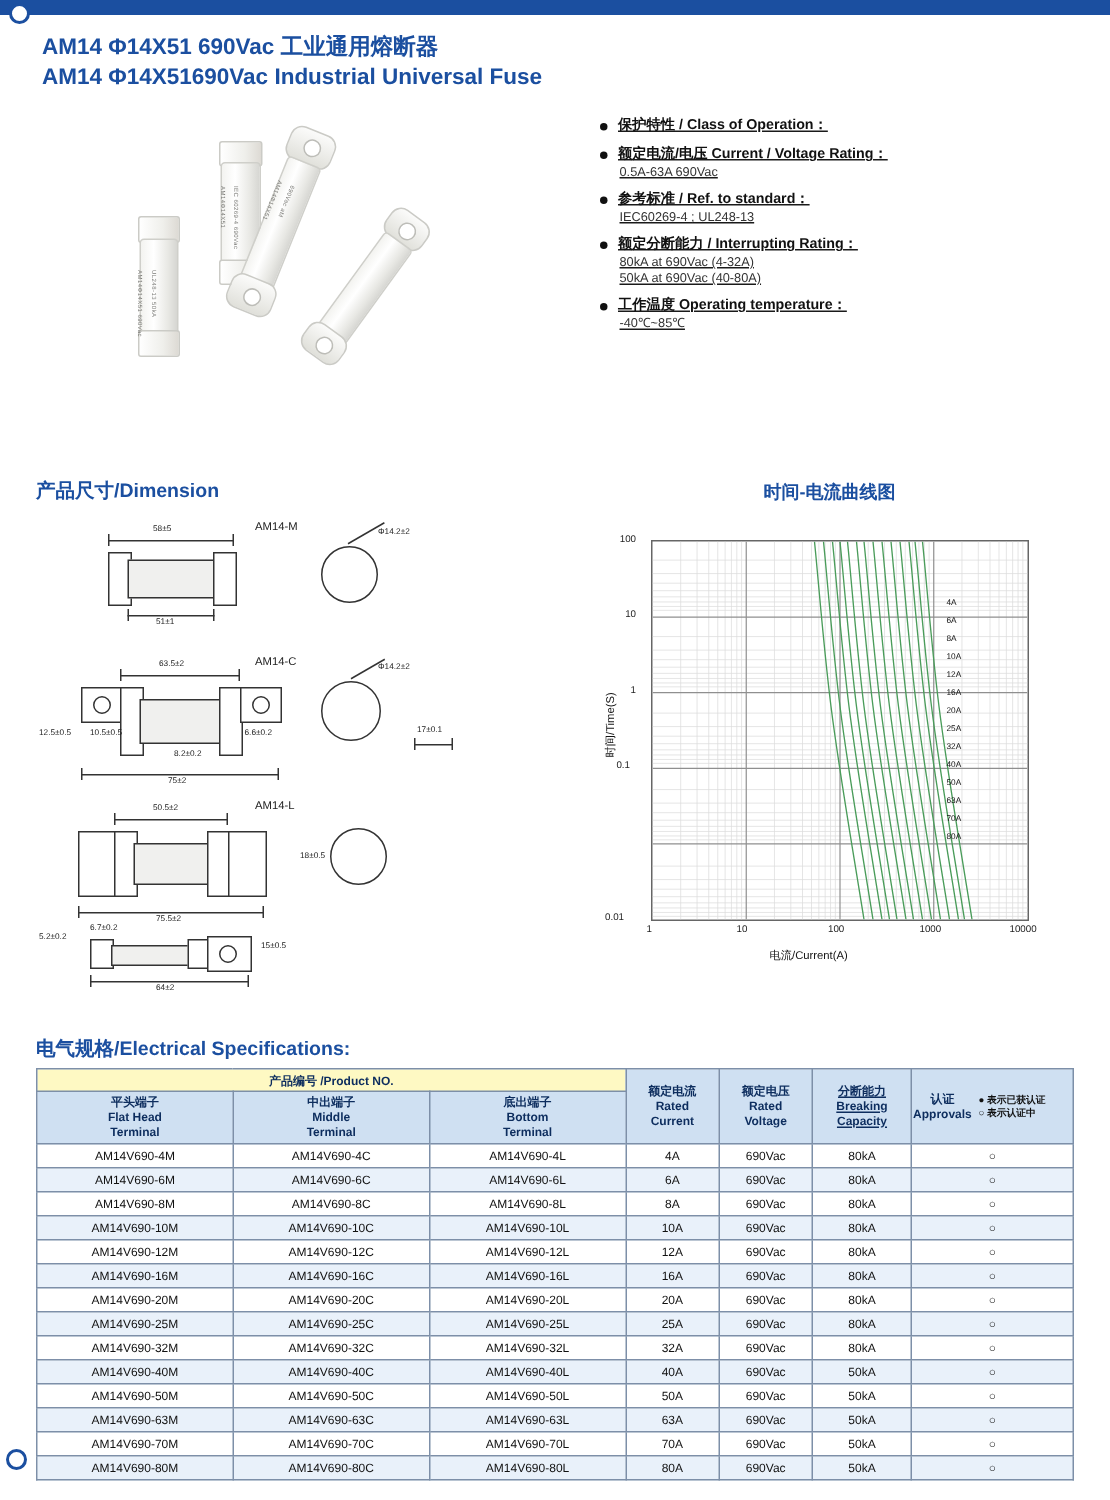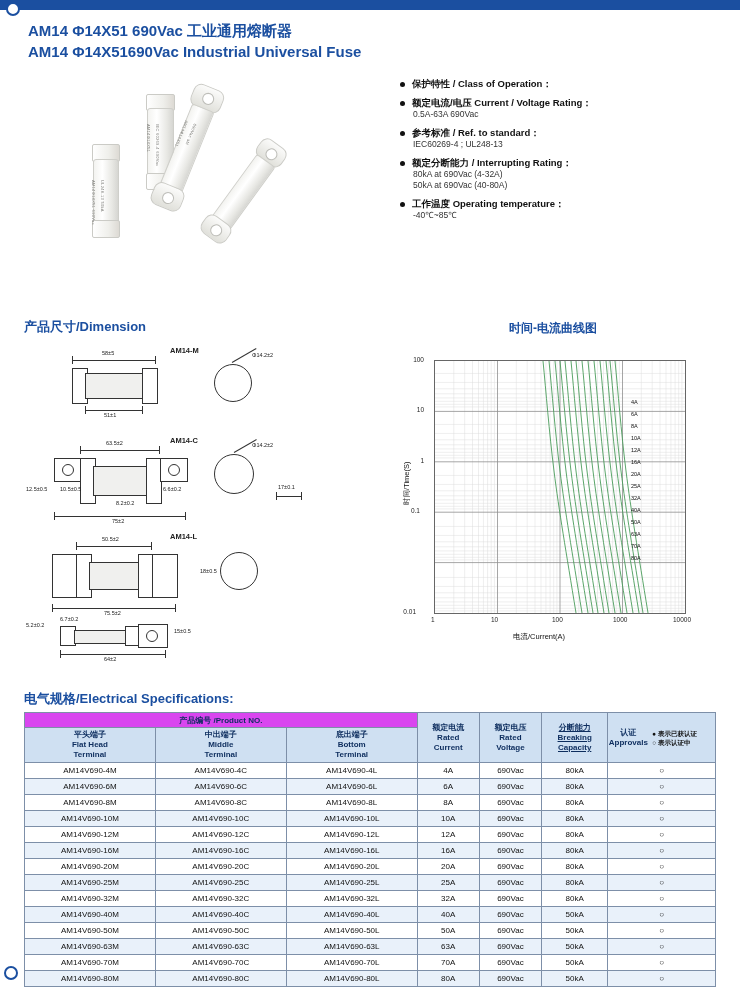--- a/index.html
+++ b/index.html
@@ -49,31 +49,31 @@
   }
   .lug .hole{
     position:absolute;width:10px;height:10px;border-radius:50%;
     background:#ffffff;border:1px solid #bdbdb8;
   }
   .lbl{
     position:absolute;color:#7c7c78;font-size:4px;letter-spacing:.3px;white-space:nowrap;
   }
   
   .specs{position:absolute;left:400px;top:78px;width:330px;}
-  .spec-item{margin-bottom:7px;position:relative;padding-left:12px;}
+  .spec-item{margin-bottom:7px;position:relative;padding-left:12px;text-decoration:underline;}
   .spec-item .bullet{position:absolute;left:0;top:4px;width:5px;height:5px;border-radius:50%;background:#111;}
   .spec-head{font-size:9.5px;font-weight:bold;color:#111;line-height:12px;}
   .spec-sub{font-size:8.5px;color:#333;line-height:11px;padding-left:1px;}
   
   .sec-title{
     position:absolute;font-size:13px;font-weight:bold;color:#1b4fa0;
   }
   
   .dimpanel{position:absolute;left:24px;top:340px;width:330px;height:330px;}
-  .dim-label{position:absolute;font-size:7.5px;font-weight:bold;color:#222;}
+  .dim-label{position:absolute;font-size:7.5px;font-weight:normal;color:#222;}
   .dimtxt{position:absolute;font-size:5.5px;color:#222;white-space:nowrap;}
   .rect{position:absolute;border:1px solid #333;background:#fff;}
   .rect-f{position:absolute;border:1px solid #333;background:#f0f0ee;}
   .ln{position:absolute;background:#333;}
   .circ{position:absolute;border:1px solid #333;border-radius:50%;background:#fff;}
   
   .chartwrap{position:absolute;left:388px;top:320px;width:330px;height:350px;}
   .chart-title-cn{position:absolute;left:0;top:0;width:330px;text-align:center;font-size:12px;font-weight:bold;color:#1b4fa0;}
   .chart-title-en{position:absolute;left:0;top:16px;width:330px;text-align:center;font-size:13px;font-weight:bold;color:#1b4fa0;}
   .plot{
@@ -82,21 +82,21 @@
   }
   .ax-x-lbl{position:absolute;font-size:6.5px;color:#222;}
   .ax-y-lbl{position:absolute;font-size:6.5px;color:#222;text-align:right;width:20px;}
   .axis-name-x{position:absolute;font-size:7.5px;color:#111;}
   .axis-name-y{position:absolute;font-size:7.5px;color:#111;transform:rotate(-90deg);transform-origin:left top;white-space:nowrap;}
   .ann{position:absolute;font-size:5.5px;color:#111;white-space:nowrap;}
   
   .tablewrap{position:absolute;left:24px;top:712px;width:692px;}
   table{border-collapse:collapse;width:692px;font-size:8px;}
   th,td{border:1px solid #7d8fa8;text-align:center;padding:0;}
-  .hdr-blue{background:#d946ef;font-weight:bold;color:#0d2d5e;}
+  .hdr-blue{background:#fef9c3;font-weight:bold;color:#0d2d5e;}
   .hdr-blue2{background:#cfe0f2;font-weight:bold;color:#0d2d5e;font-size:8px;line-height:10px;}
   .row-a{background:#ffffff;}
   .row-b{background:#e9f1fa;}
   td{height:15px;color:#111;}
   .legend{font-size:6.5px;color:#111;line-height:9px;text-align:left;padding-left:4px;}
   .sidebar-text{
     position:absolute;left:2px;top:790px;width:10px;font-size:5.5px;color:#555;
     writing-mode:vertical-rl;
   }
 </style>

